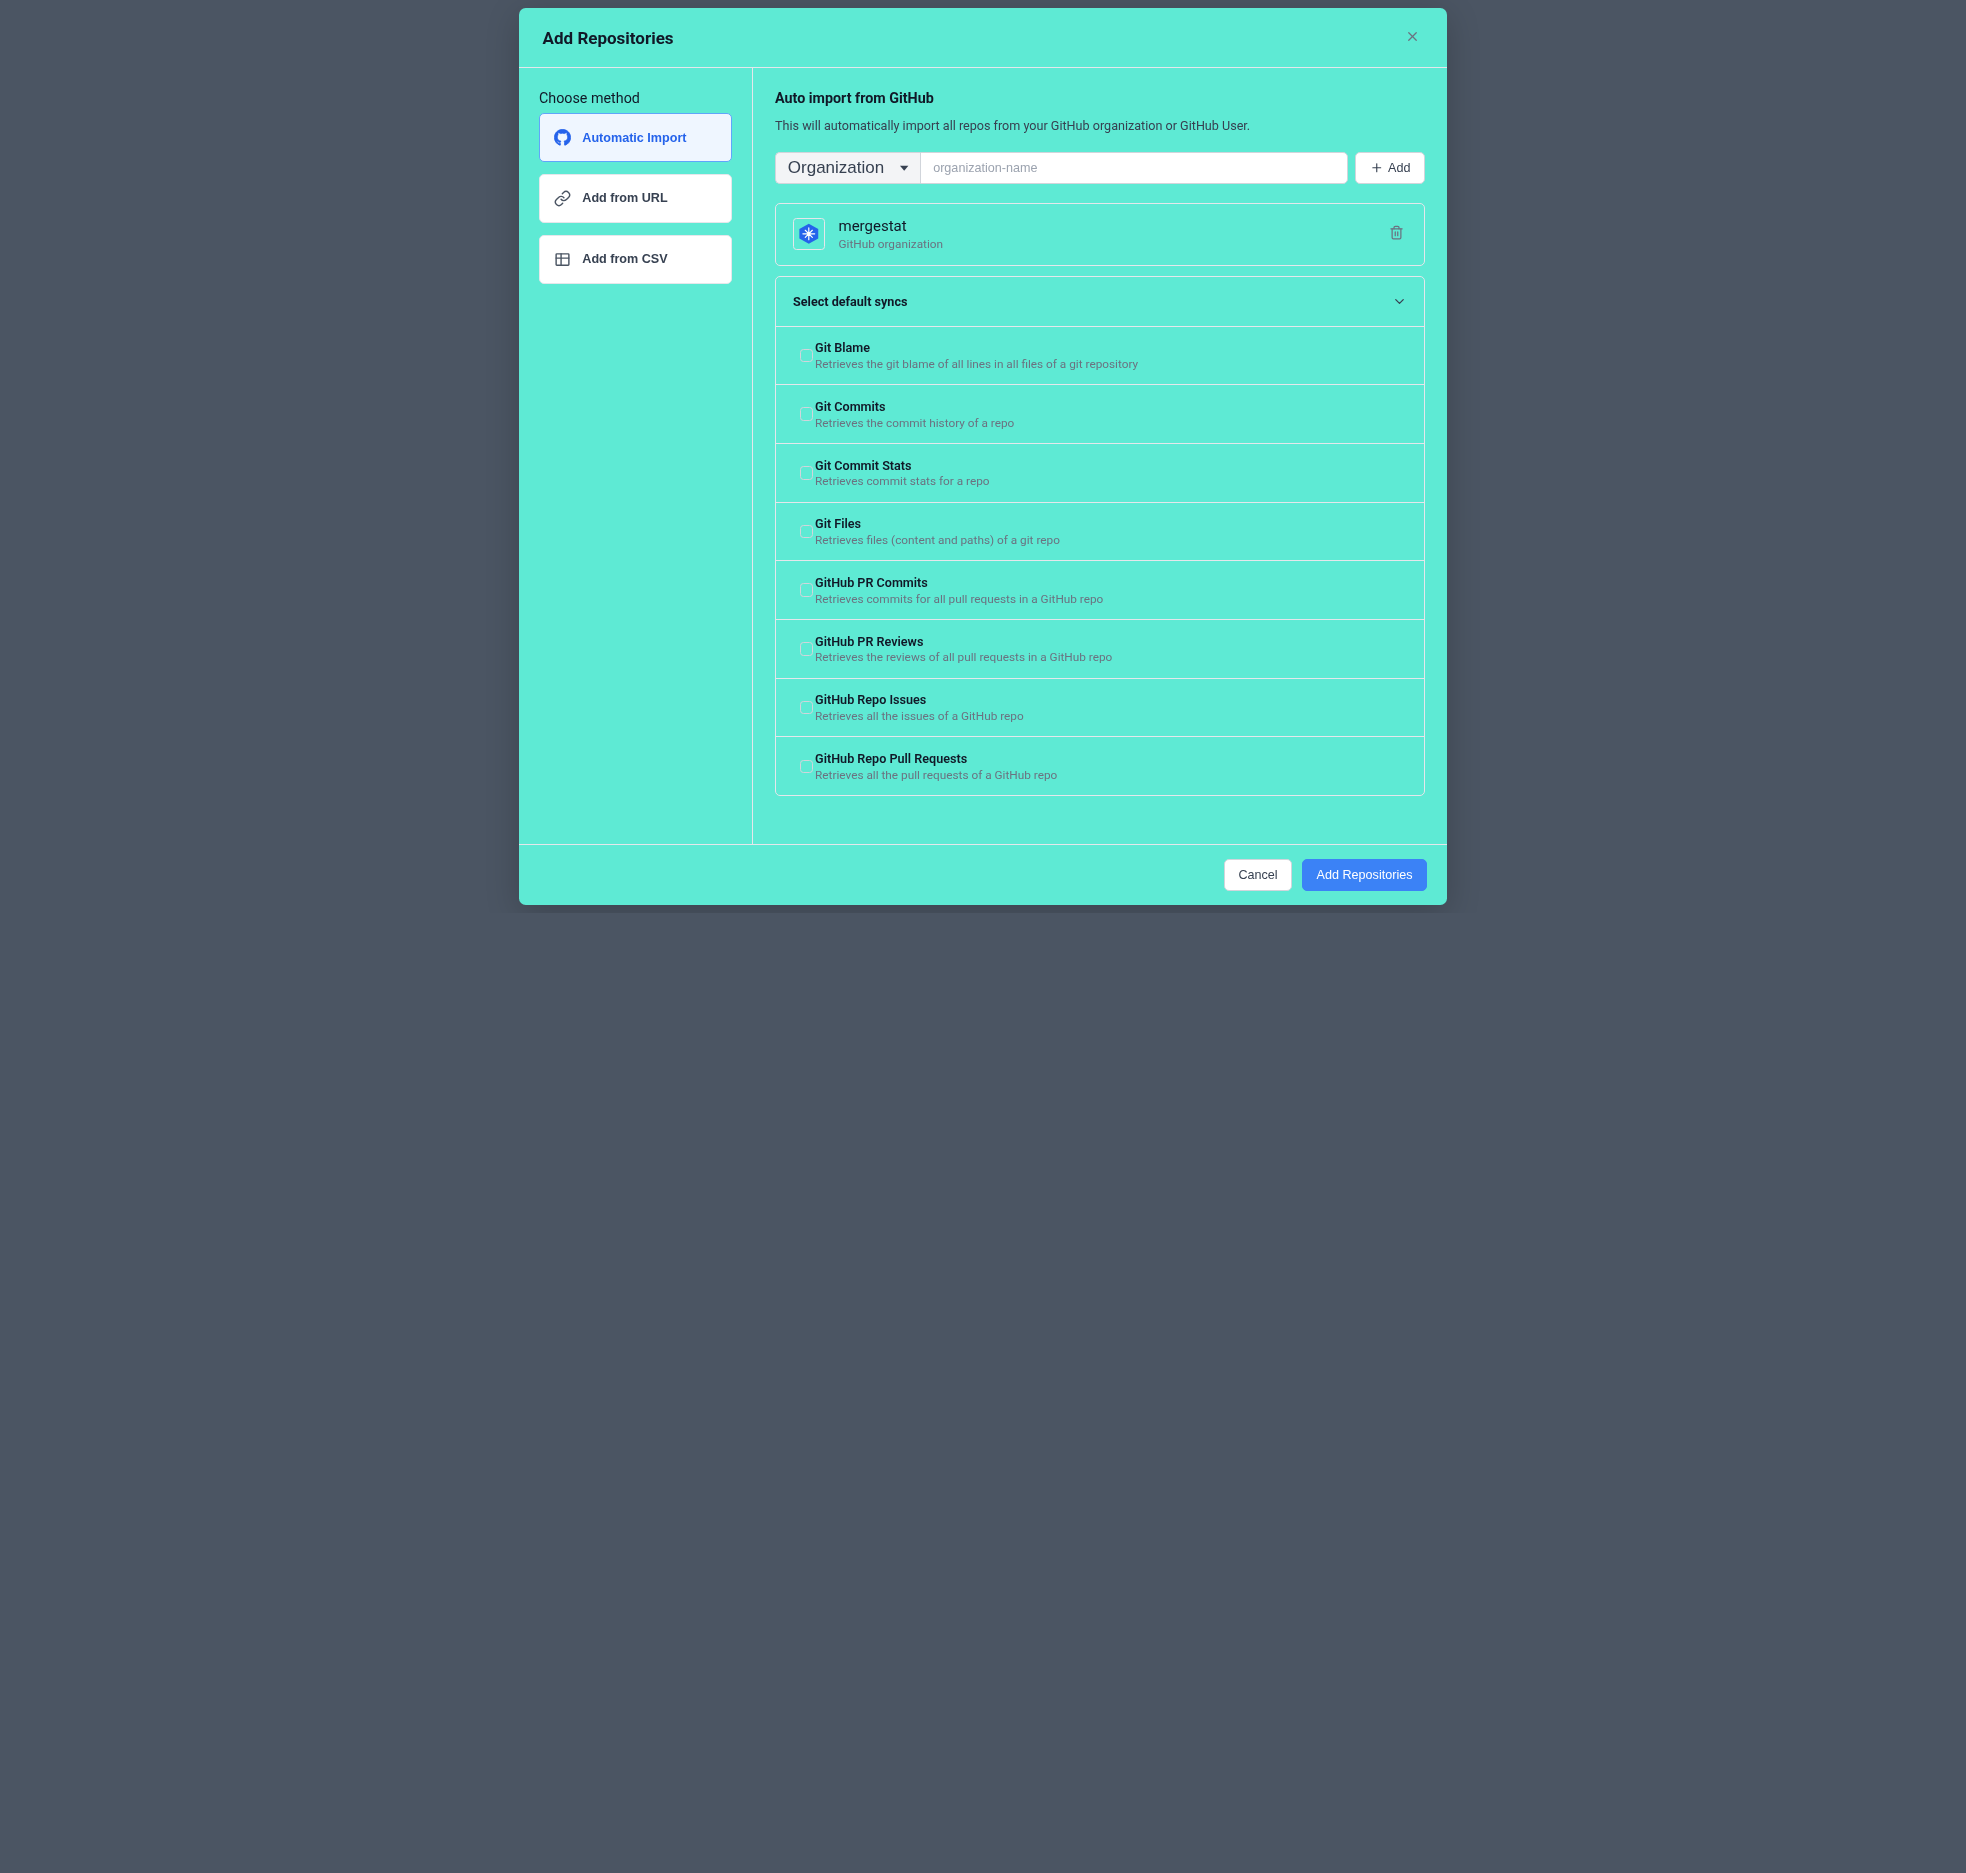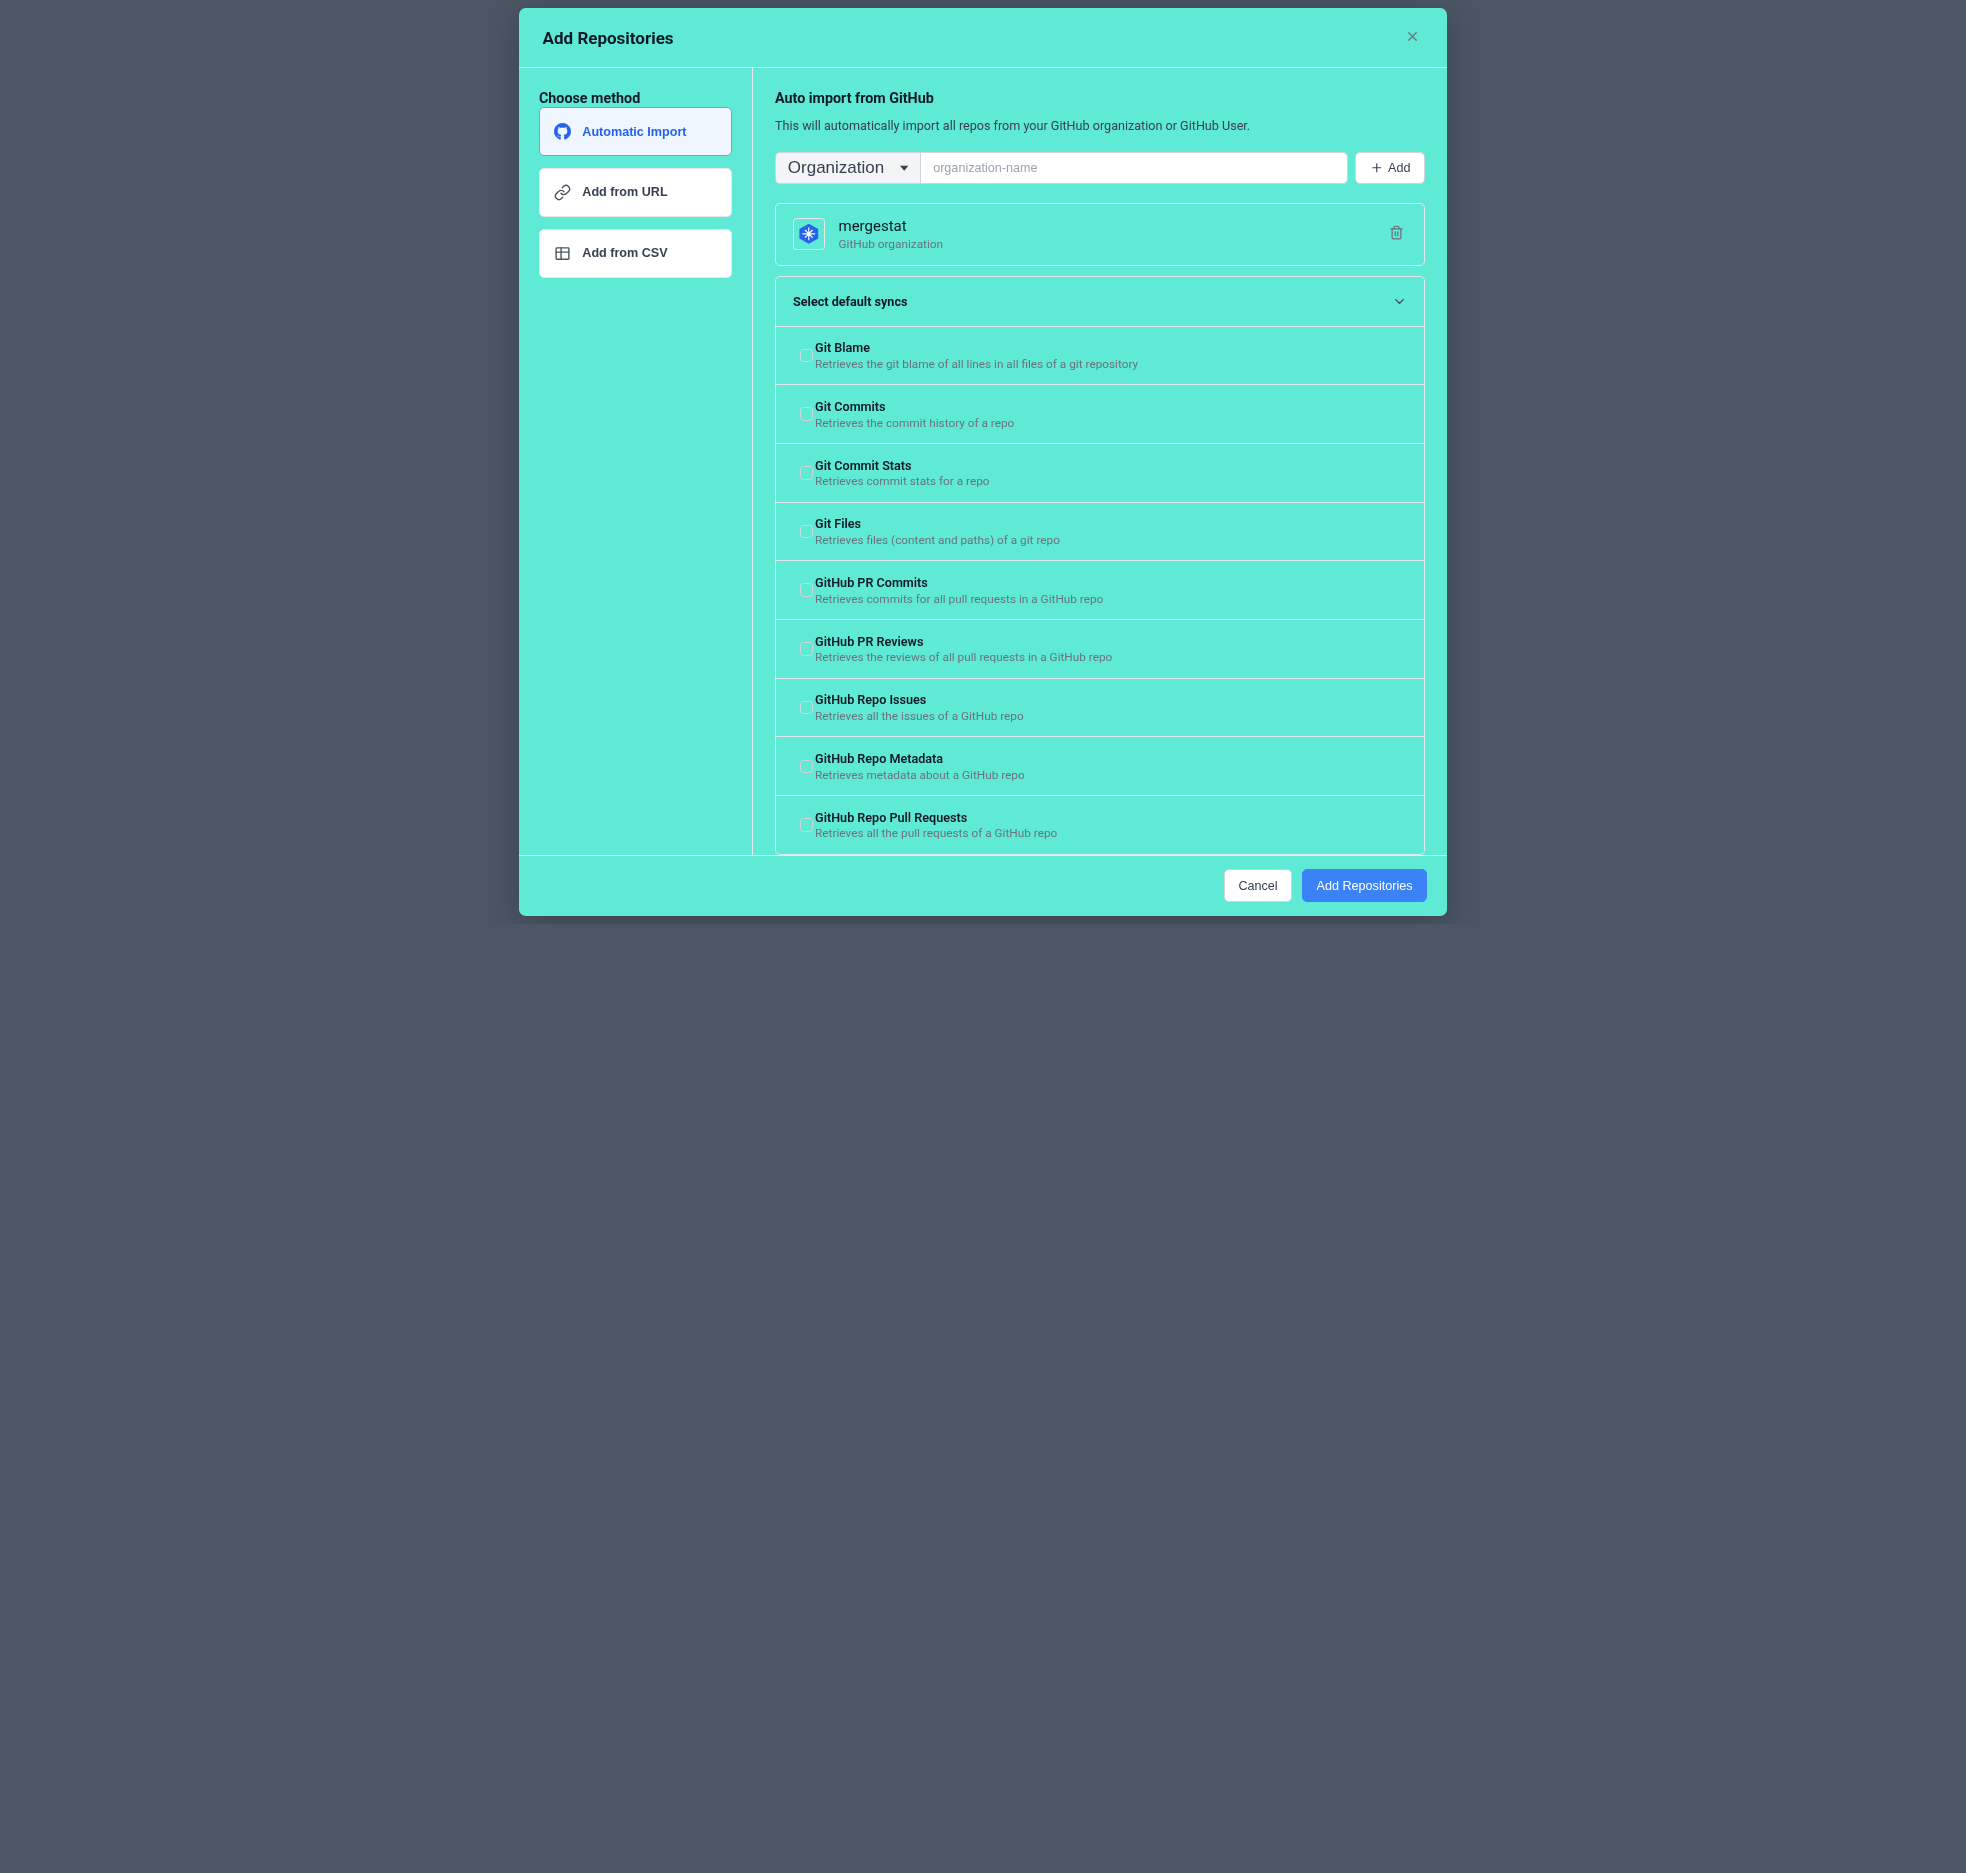--- a/index.html
+++ b/index.html
@@ -41,23 +41,23 @@
   display: flex;
   min-height: 776px;
 }
 .sidebar {
   width: 234px;
   border-right: 0.8px solid #e5e7eb;
   padding: 22px 20px;
 }
 .sidebar h2 {
   font-size: 14.3px;
-  font-weight: 700;
+  font-weight: 400;
   color: #111827;
-  margin-bottom: 1px;
+  margin-bottom: 7px;
 }
 .method-item {
   display: flex;
   align-items: center;
   gap: 11.8px;
   padding: 15px 13.5px;
   border: 0.8px solid #e5e7eb;
   border-radius: 5px;
   margin-bottom: 11.8px;
   cursor: pointer;
@@ -354,27 +354,20 @@
             <div class="sync-item">
     <input type="checkbox" style="">
     <div class="info">
       <div class="t">GitHub Repo Issues</div>
       <div class="d">Retrieves all the issues of a GitHub repo</div>
     </div>
             </div>
             <div class="sync-item">
     <input type="checkbox" style="">
     <div class="info">
-      <div class="t">GitHub Repo Metadata</div>
-      <div class="d">Retrieves metadata about a GitHub repo</div>
-    </div>
-            </div>
-            <div class="sync-item">
-    <input type="checkbox" style="">
-    <div class="info">
       <div class="t">GitHub Repo Pull Requests</div>
       <div class="d">Retrieves all the pull requests of a GitHub repo</div>
     </div>
             </div>
           </div>
       </div>
 
     </main>
   </div>
 

